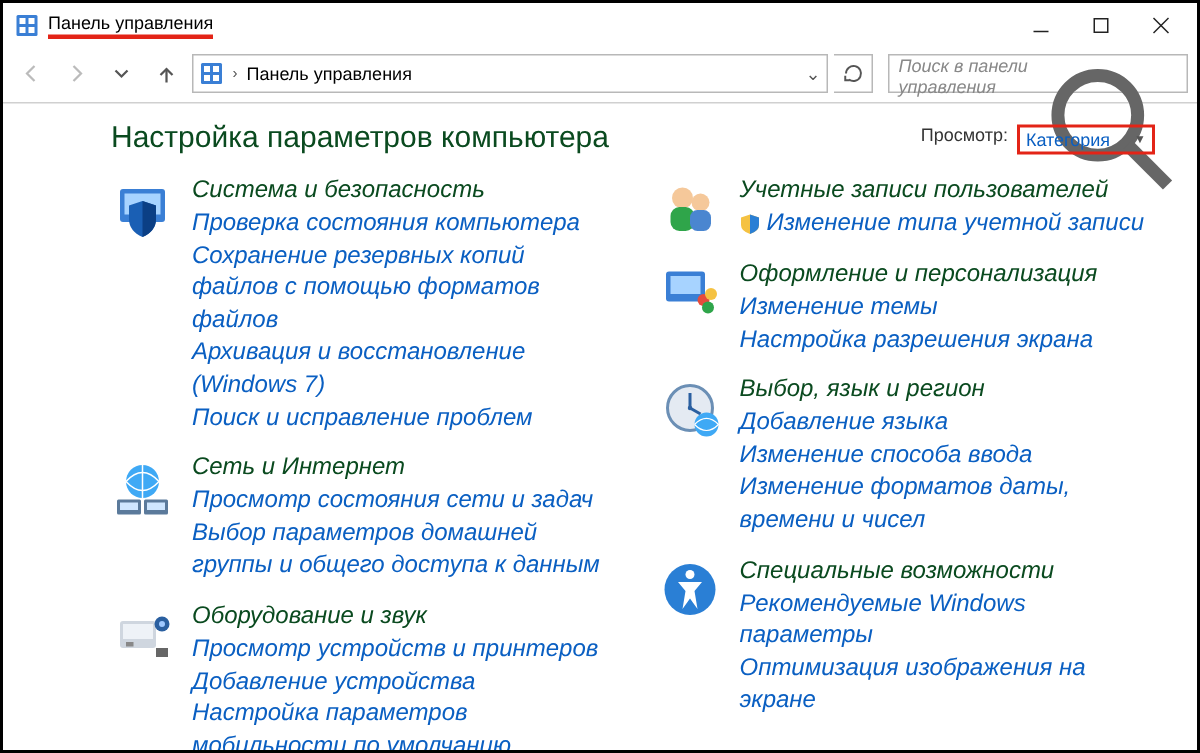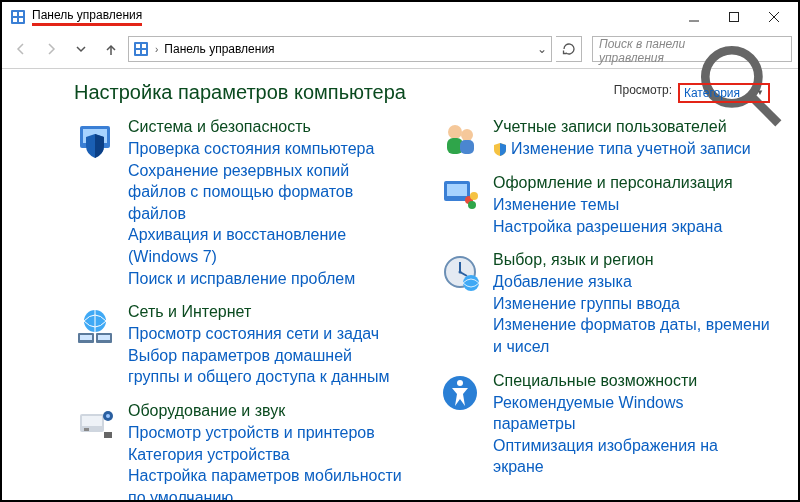--- a/index.html
+++ b/index.html
@@ -78,21 +78,21 @@
   .content{
     padding:12px 28px 8px 72px;
   }
   .heading-row{display:flex;align-items:center;margin-bottom:14px;}
   .page-heading{font-size:20px;color:#0a4a1f;font-weight:400;}
   .viewby{margin-left:auto;font-size:12px;color:#333;display:flex;align-items:flex-start;gap:6px;}
   .viewby .cat{border:2px solid #e32417;padding:1px 4px;color:#0a5fc2;display:flex;align-items:center;gap:16px;}
   .viewby .cat .dd{font-size:8px;color:#555;}
   .cols{display:flex;gap:34px;}
   .col{flex:1;}
-  .categ{display:flex;gap:12px;margin-bottom:14px;}
+  .categ{display:flex;gap:12px;margin-bottom:14px;font-style:italic;}
   .categ .icon{width:42px;height:42px;flex-shrink:0;}
   .categ .txt{flex:1;}
   .categ .ctitle{font-size:16px;color:#0a4a1f;margin-bottom:2px;}
   .categ .ctitle.redline{border-bottom:3px solid #ef4444;display:inline-block;padding-bottom:1px;}
   .categ .link{display:block;font-size:16px;color:#0a5fc2;line-height:1.35;cursor:pointer;}
   .subwithicon{display:flex;align-items:center;gap:4px;}
   .shieldsm{width:14px;height:14px;flex-shrink:0;}
 </style>
 </head>
 <body>
@@ -238,21 +238,21 @@
               <rect x="8" y="14" width="20" height="10" fill="#eef2f7"></rect>
               <rect x="10" y="26" width="5" height="3" fill="#888"></rect>
               <circle cx="34" cy="14" r="5" fill="#2a5fa0"></circle>
               <circle cx="34" cy="14" r="2" fill="#9ec8ff"></circle>
               <rect x="30" y="30" width="8" height="6" fill="#666"></rect>
             </svg>
         </div>
         <div class="txt">
           <div class="ctitle">Оборудование и звук</div>
           <span class="link">Просмотр устройств и принтеров</span>
-          <span class="link">Категория устройства</span>
+          <span class="link">Добавление устройства</span>
           <span class="link">Настройка параметров мобильности по умолчанию</span>
         </div>
       </div>
 
       <div class="categ">
         <div class="icon">
           <svg viewBox="0 0 42 42">
               <rect x="6" y="10" width="30" height="24" rx="2" fill="#eef0f3" stroke="#b0b8c3"></rect>
               <circle cx="21" cy="22" r="8" fill="#ccd4de"></circle>
               <circle cx="21" cy="22" r="2" fill="#888"></circle>
@@ -317,21 +317,21 @@
               <line x1="21" y1="21" x2="21" y2="11" stroke="#2a5fa0" stroke-width="2"></line>
               <line x1="21" y1="21" x2="28" y2="25" stroke="#2a5fa0" stroke-width="2"></line>
               <circle cx="21" cy="21" r="1.5" fill="#2a5fa0"></circle>
               <circle cx="32" cy="32" r="8" fill="#3fa9f5"></circle>
               <path d="M24 32 Q32 24 40 32 Q32 40 24 32" fill="none" stroke="#fff" stroke-width="0.8"></path>
             </svg>
         </div>
         <div class="txt">
           <div class="ctitle">Выбор, язык и регион</div>
           <span class="link">Добавление языка</span>
-          <span class="link">Изменение группы ввода</span>
+          <span class="link">Изменение способа ввода</span>
           <span class="link">Изменение форматов даты, времени и чисел</span>
         </div>
       </div>
 
       <div class="categ">
         <div class="icon">
           <svg viewBox="0 0 42 42">
               <circle cx="21" cy="21" r="17" fill="#2a7fd5"></circle>
               <circle cx="21" cy="11" r="3" fill="#fff"></circle>
               <path d="M13 16 L29 16 L24 22 L26 34 L21 27 L16 34 L18 22 Z" fill="#fff"></path>

